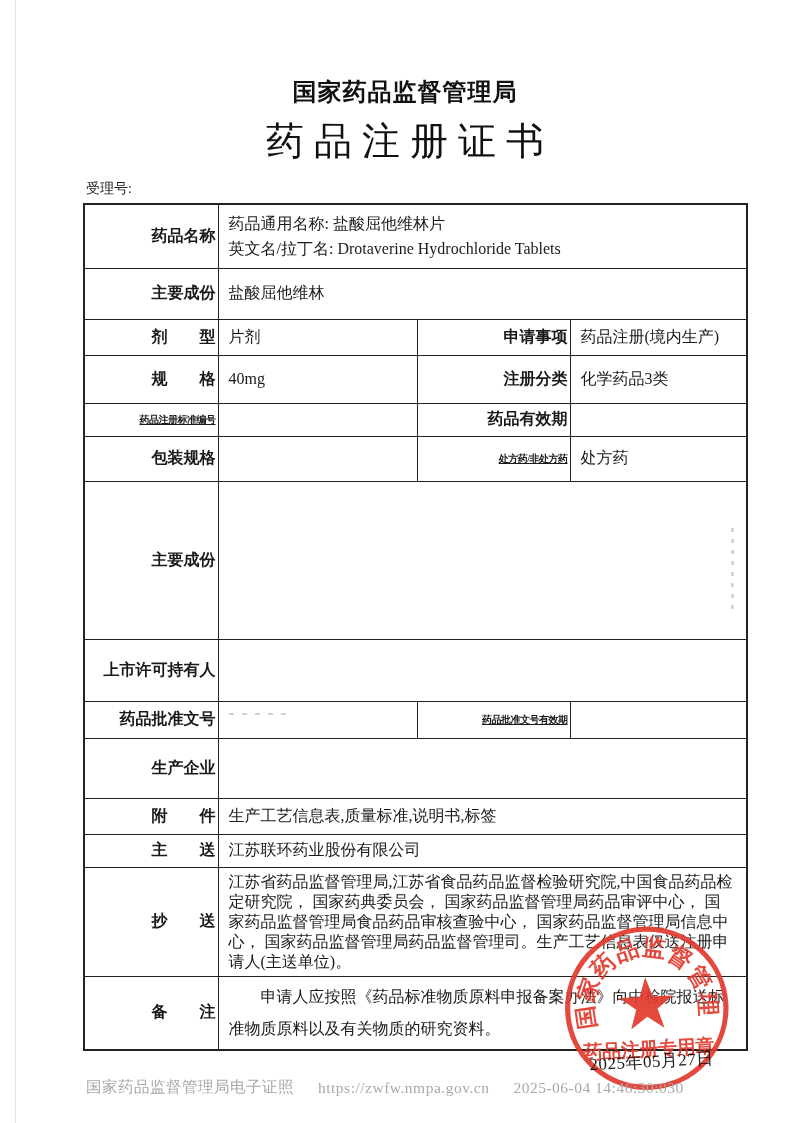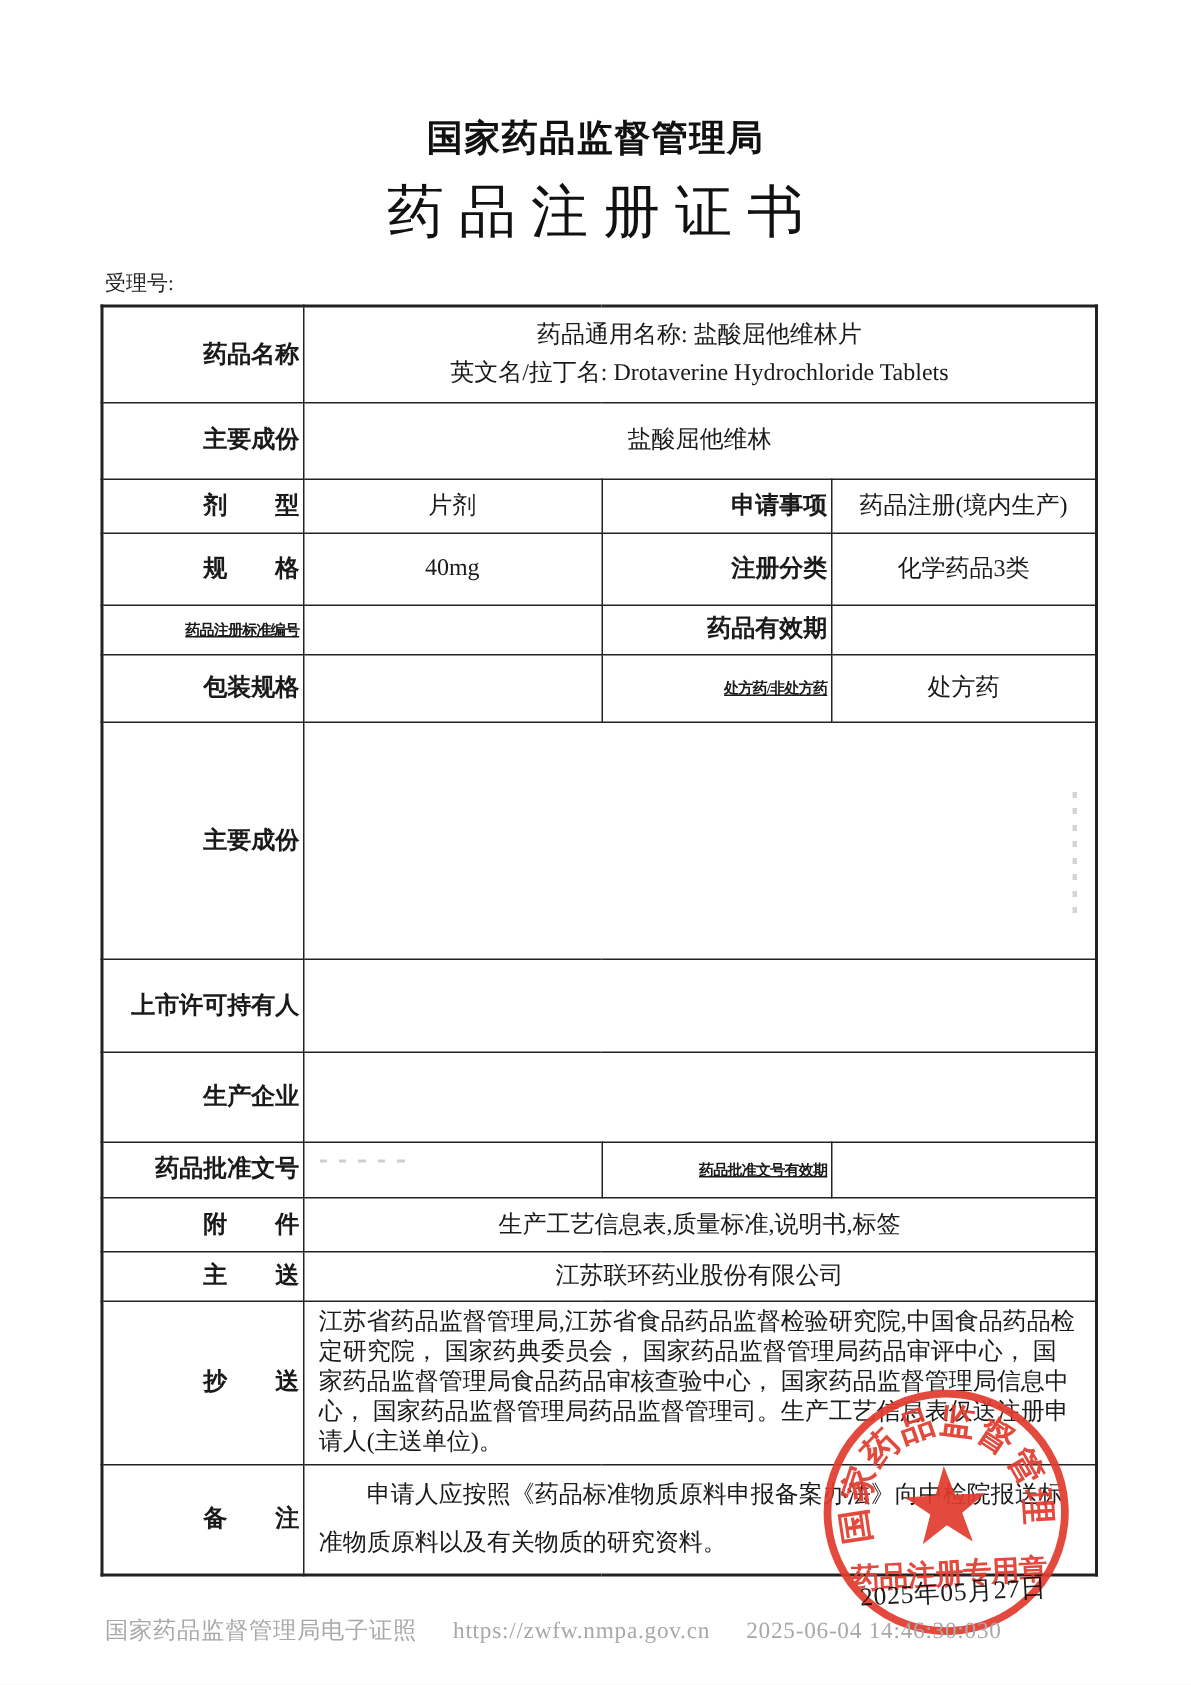--- a/index.html
+++ b/index.html
@@ -4,21 +4,21 @@
 <style>
   * { margin: 0; padding: 0; box-sizing: border-box; }
   html, body { background: #ffffff; }
   body {
     width: 794px; height: 1123px;
     position: relative;
     font-family: "Liberation Serif", "DejaVu Serif", serif;
     color: #1a1a1a;
     overflow: hidden;
   }
-  .page { position: absolute; inset: 0; background: #fff; outline: 1px solid #e8e8e8; }
+  .page { position: absolute; inset: 0; background: #fff; outline: 1px solid #e8e8e8; margin-left: 16px; }
 
   .authority {
     position: absolute; top: 76px; left: 0; width: 100%;
     text-align: center;
     font-family: "Liberation Sans", "DejaVu Sans", sans-serif;
     font-weight: bold; font-size: 24px; letter-spacing: 1px; color: #111;
   }
   .cert-title {
     position: absolute; top: 116px; left: 0; width: 100%;
     text-align: center;
@@ -39,21 +39,21 @@
     border: 1.5px solid #222;
     vertical-align: middle;
     font-size: 16px; color: #1a1a1a;
     overflow: hidden;
   }
   td.lbl {
     text-align: right; font-weight: bold; font-size: 17px;
     padding: 0 2px;
   }
   td.lbl.tight { font-size: 10px; letter-spacing: -0.5px; text-decoration: underline; }
-  td.val { text-align: center; padding: 2px 10px; }
+  td.val { text-align: left; padding: 2px 10px; }
   td.val .line { line-height: 25px; }
   .rel { position: relative; }
 
   .artifact-v {
     position: absolute; right: 12px; top: 46px; width: 3px; height: 88px;
     background: repeating-linear-gradient(to bottom, rgba(125,125,125,.33) 0 4px, transparent 4px 11px);
   }
   .artifact-h {
     position: absolute; left: 10px; top: 11px; width: 62px; height: 2px;
     background: repeating-linear-gradient(to right, rgba(130,130,130,.38) 0 5px, transparent 5px 13px);
@@ -143,32 +143,32 @@
       <td class="lbl">主要成份</td>
       <td class="val rel" colspan="3">
         <span></span>
         <span class="artifact-v"></span>
       </td>
     </tr>
     <tr style="height:62px">
       <td class="lbl">上市许可持有人</td>
       <td class="val" colspan="3"></td>
     </tr>
-    <tr style="height:60px">
-      <td class="lbl">生产企业</td>
-      <td class="val" colspan="3"></td>
-    </tr>
     <tr style="height:37px">
       <td class="lbl">药品批准文号</td>
       <td class="val rel">
         <span></span>
         <span class="artifact-h"></span>
       </td>
       <td class="lbl tight">药品批准文号有效期</td>
       <td class="val"></td>
+    </tr>
+    <tr style="height:60px">
+      <td class="lbl">生产企业</td>
+      <td class="val" colspan="3"></td>
     </tr>
     <tr style="height:36px">
       <td class="lbl">附　　件</td>
       <td class="val" colspan="3">生产工艺信息表,质量标准,说明书,标签</td>
     </tr>
     <tr style="height:33px">
       <td class="lbl">主　　送</td>
       <td class="val" colspan="3">江苏联环药业股份有限公司</td>
     </tr>
     <tr style="height:80px">

